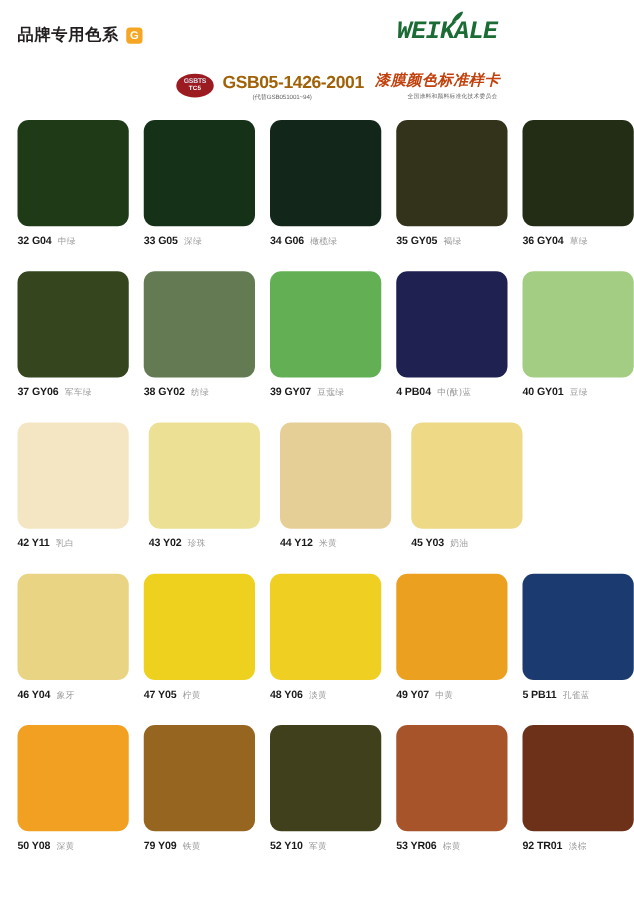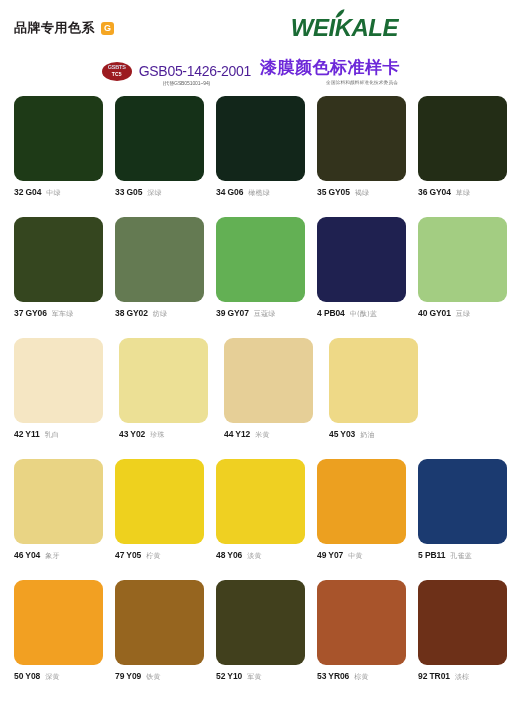--- a/index.html
+++ b/index.html
@@ -52,26 +52,26 @@
   .logo {
     position: absolute;
     right: 12px;
     top: 14px;
     display: flex;
     align-items: baseline;
     gap: 5px;
   }
   .logo-latin {
     position: relative;
-    font-size: 24px;
+    font-size: 20px;
     font-weight: bold;
     font-style: italic;
     color: #1a6b34;
     letter-spacing: -0.5px;
-    font-family: Liberation Sans, sans-serif;
+    font-family: Liberation Mono, monospace;
   }
   .logo-leaf {
     position: absolute;
     left: 44px;
     top: -5px;
     width: 10px;
     height: 9px;
   }
   .logo-cn {
     font-size: 21px;
@@ -119,31 +119,32 @@
     flex-direction: column;
     align-items: center;
   }
   .std-main-row {
     display: flex;
     align-items: flex-end;
     gap: 9px;
   }
   .std-code {
     font-size: 14px;
-    font-weight: normal;
-    color: #4c1d95;
+    font-weight: bold;
+    color: #a16207;
     letter-spacing: -0.3px;
     font-family: "Liberation Sans", sans-serif;
   }
   .std-title {
-    font-size: 17px;
-    font-weight: bold;
-    color: #6d28d9;
+    font-size: 12px;
+    font-weight: bold;
+    color: #c2410c;
     letter-spacing: 0.5px;
     font-family: "DejaVu Sans", "Liberation Sans", sans-serif;
+    font-style: italic;
   }
   .std-sub-row {
     display: flex;
     align-items: flex-start;
     gap: 9px;
     margin-top: 1px;
     width: 100%;
     justify-content: space-between;
   }
   .std-sub-left {

